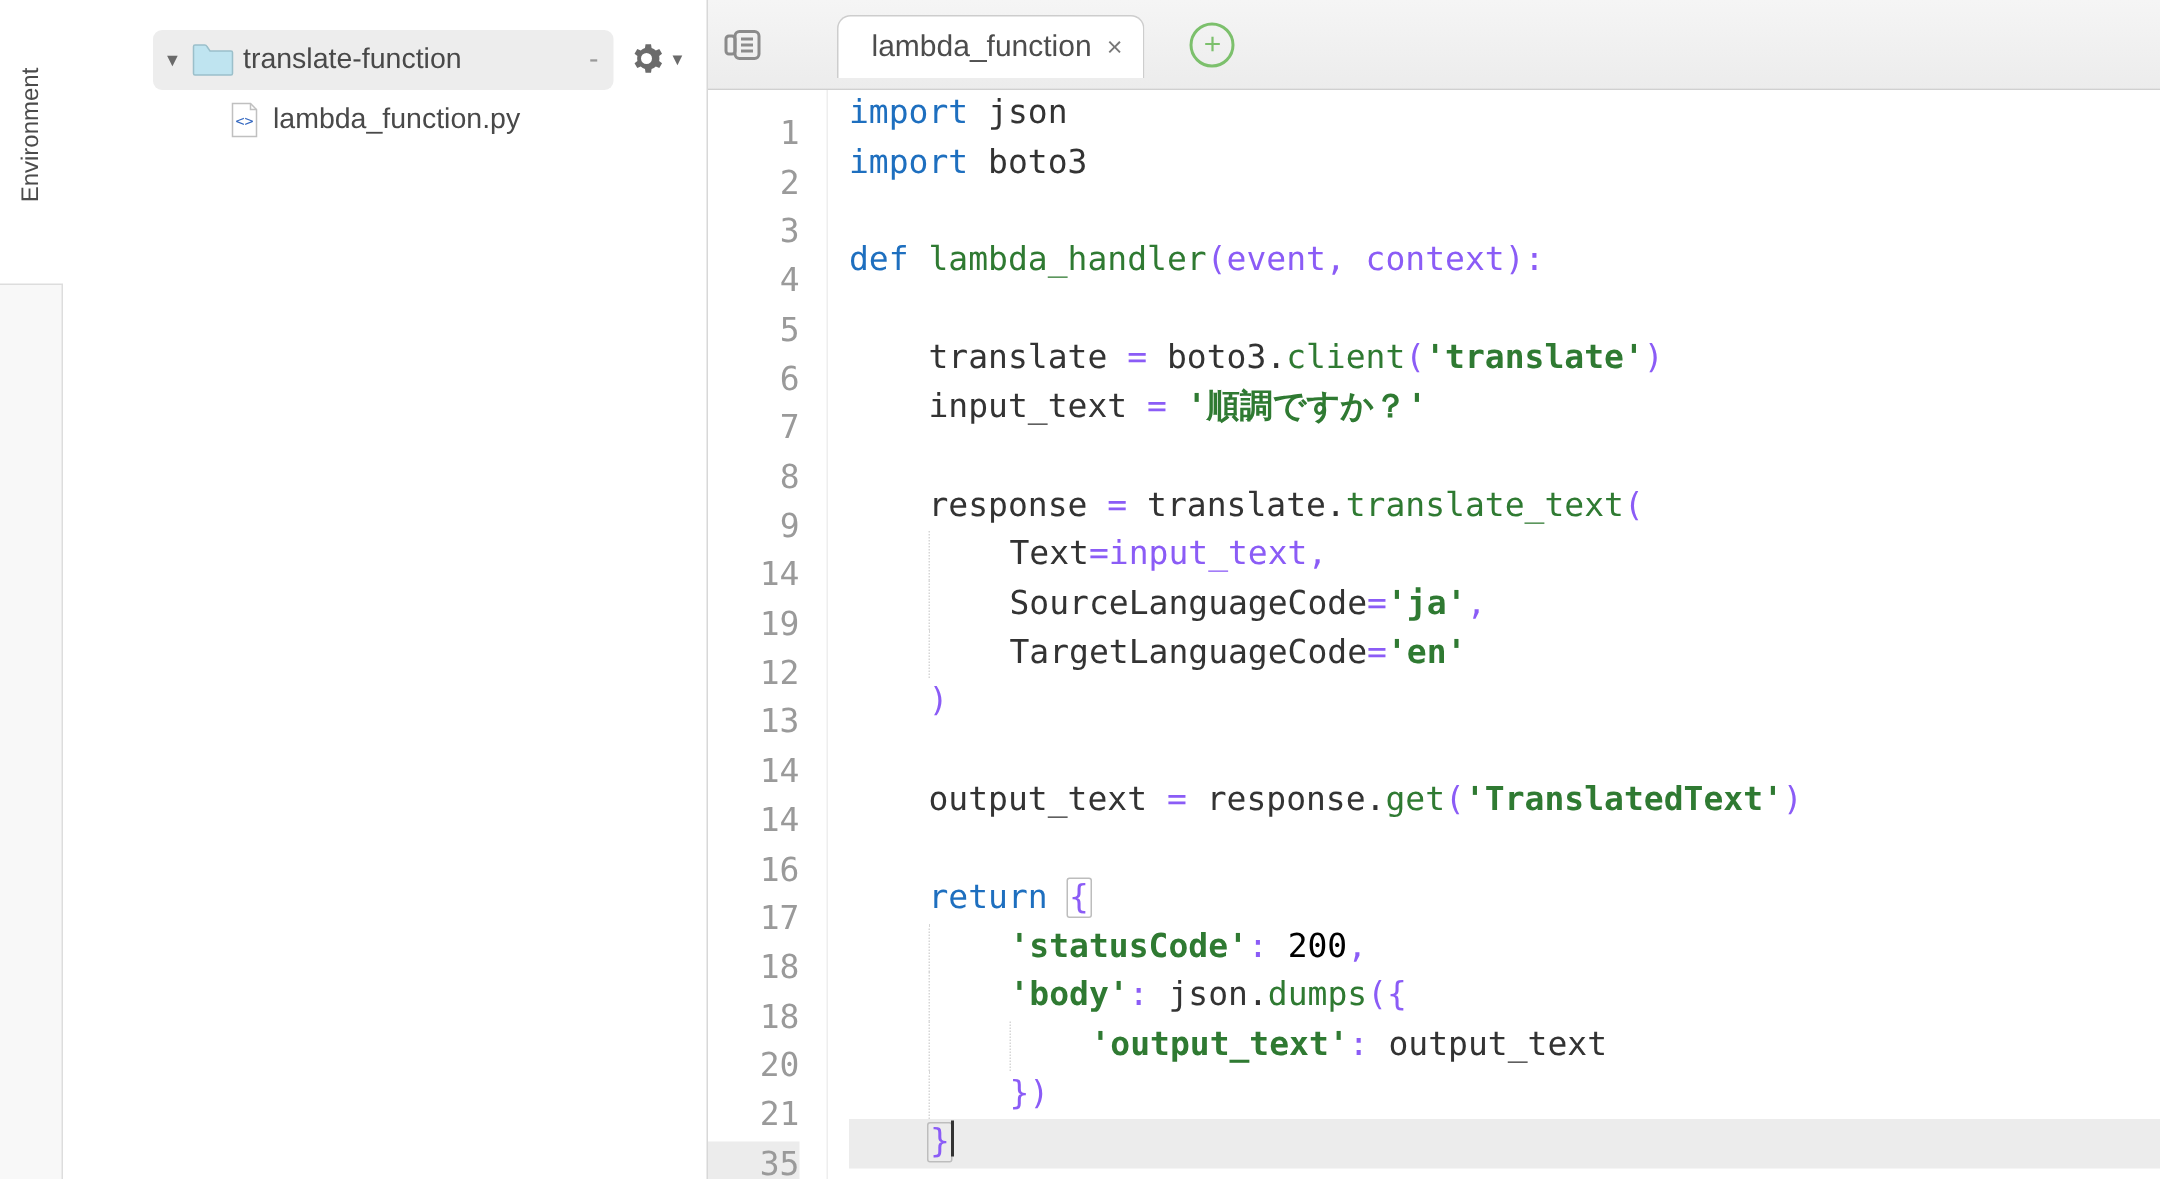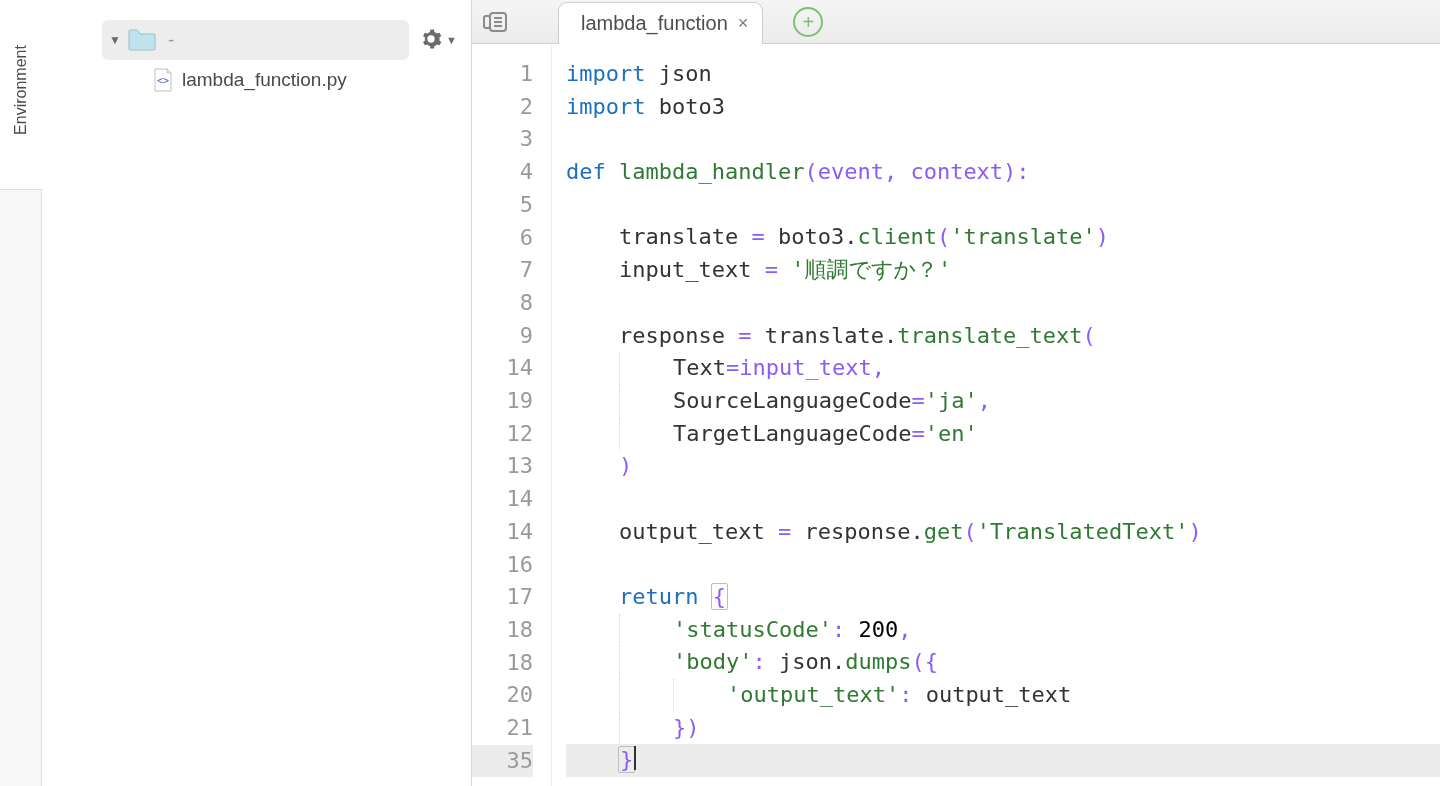--- a/index.html
+++ b/index.html
@@ -102,21 +102,21 @@
   .gear-caret { font-size: 11px; margin-left: 4px; color: #6b6b6b; }
 
   
   .editor-area {
     flex: 1;
     display: flex;
     flex-direction: column;
     min-width: 0;
   }
   .tabbar {
-    height: 44px;
+    height: 60px;
     background: linear-gradient(#f5f5f5, #ececec);
     border-bottom: 1px solid #d0d0d0;
     display: flex;
     align-items: center;
     padding-left: 10px;
     position: relative;
   }
   .tabbar .scroll-icon {
     align-self: center;
     margin-right: 50px;
@@ -175,40 +175,39 @@
     border-right: 1px solid #eee;
     text-align: right;
     color: #9a9a9a;
     padding-top: 14px;
     line-height: 32.7px;
     padding-right: 18px;
   }
   .gutter .gline.active { background: #ececec; }
   .code {
     flex: 1;
-    padding-top: 14px;
     padding-left: 14px;
     line-height: 32.7px;
     white-space: pre;
     color: #333;
     position: relative;
   }
   .code .cline { height: 32.7px; }
   .code .cline.active { background: #ececec; }
   .indent-guide {
     border-left: 1px dotted #d6d6d6;
     display: inline-block;
     height: 100%;
   }
 
   
   .kw   { color: #1e6fbf; }      
   .name { color: #333; }
   .fn   { color: #2f7a32; text-align: center; }
-  .str  { color: #2f7a32; }
+  .str  { color: #2f7a32; font-weight: bold; }
   .num  { color: #000000; }
   .op   { color: #8b5cf6; }
   .bracket-hl {
     border: 1px solid #bdbdbd;
     border-radius: 2px;
     padding: 0 1px;
     margin: 0 -1px;
   }
   .cursor {
     display: inline-block;
@@ -229,20 +228,21 @@
 
 <div class="tree-panel">
 
   <div class="tree-row root">
     <span class="tree-caret">▼</span>
     <span class="folder-icon">
       <svg viewBox="0 0 28 22">
           <path fill="#bfe4f0" stroke="#9bbfca" stroke-width="1" d="M1 4 L1 20 Q1 21 2 21 L26 21 Q27 21 27 20 L27 6 Q27 5 26 5 L12 5 L10 2 Q9.5 1 8.5 1 L2 1 Q1 1 1 2 Z"></path>
         </svg>
     </span>
+    <span class="tree-label">translate-function</span>
     <span class="dash">-</span>
   </div>
 
   <div class="tree-row child">
     <span class="file-icon">
       <svg viewBox="0 0 22 24">
         <path fill="#fff" stroke="#c0c0c0" d="M3 1 H15 L19 5 V23 H3 Z"></path>
         <path fill="none" stroke="#c0c0c0" d="M15 1 V5 H19"></path>
         <text x="11" y="16" text-anchor="middle" font-size="10" font-family="monospace" fill="#3468c0">&lt;&gt;</text>
       </svg>

